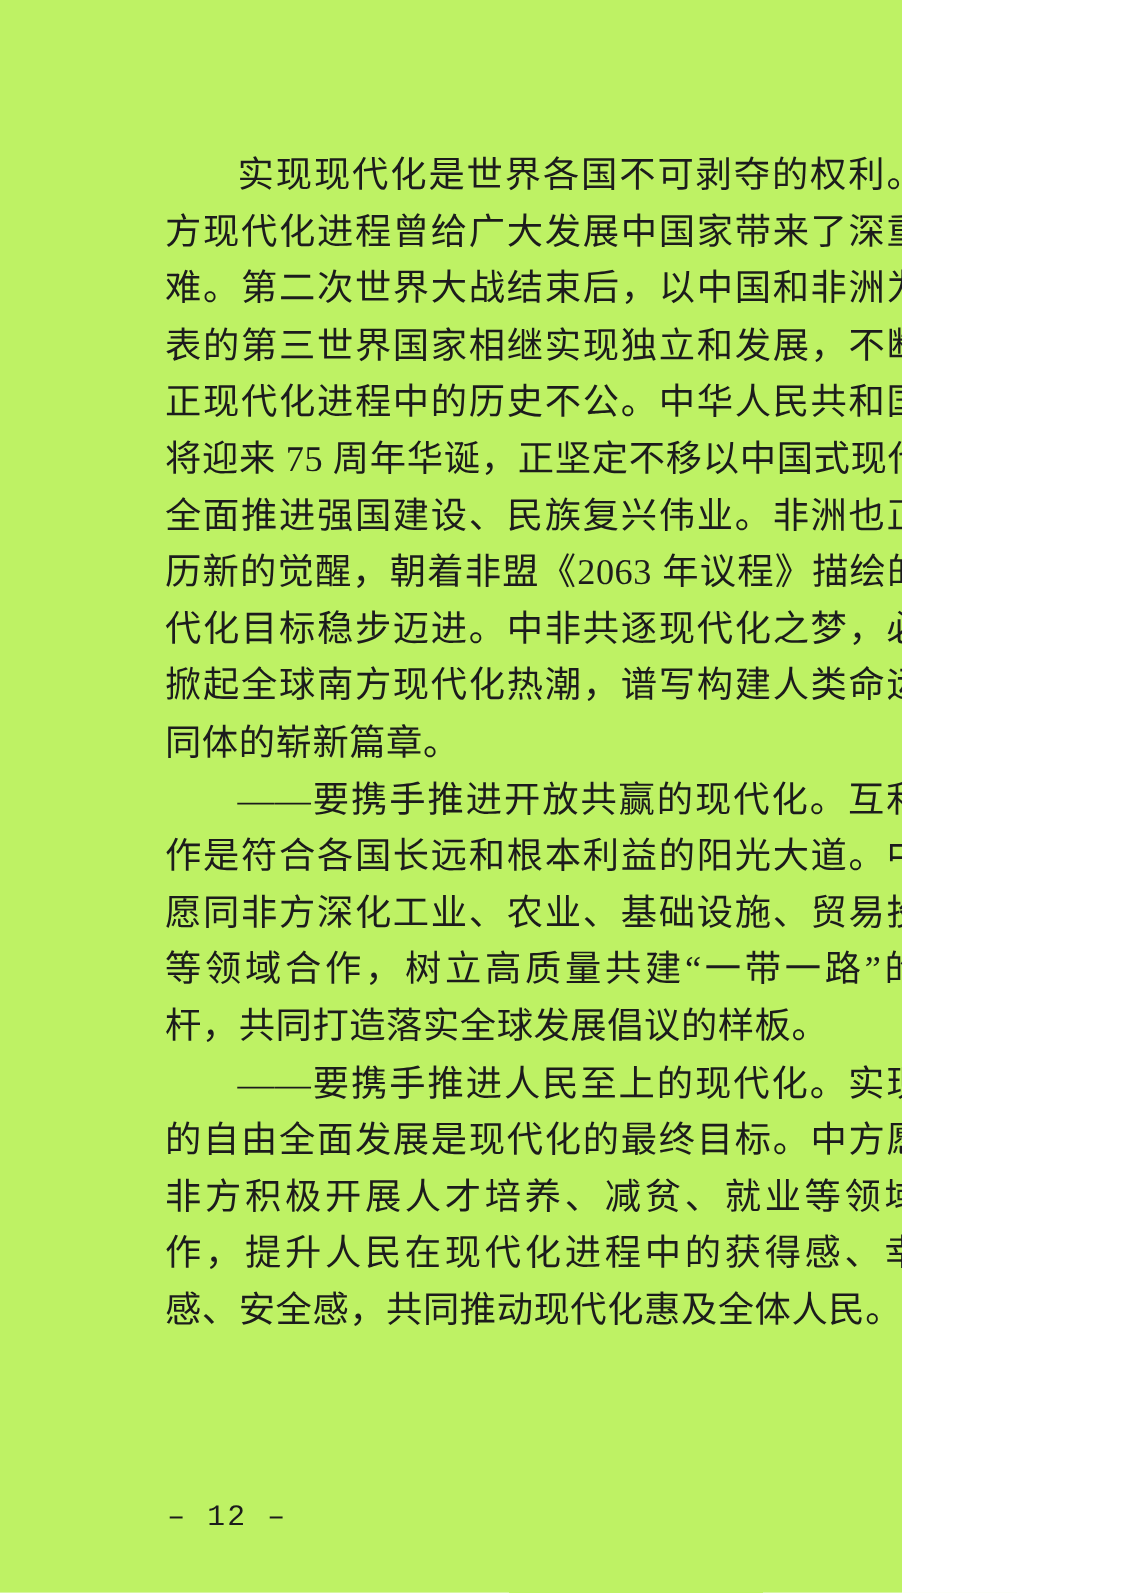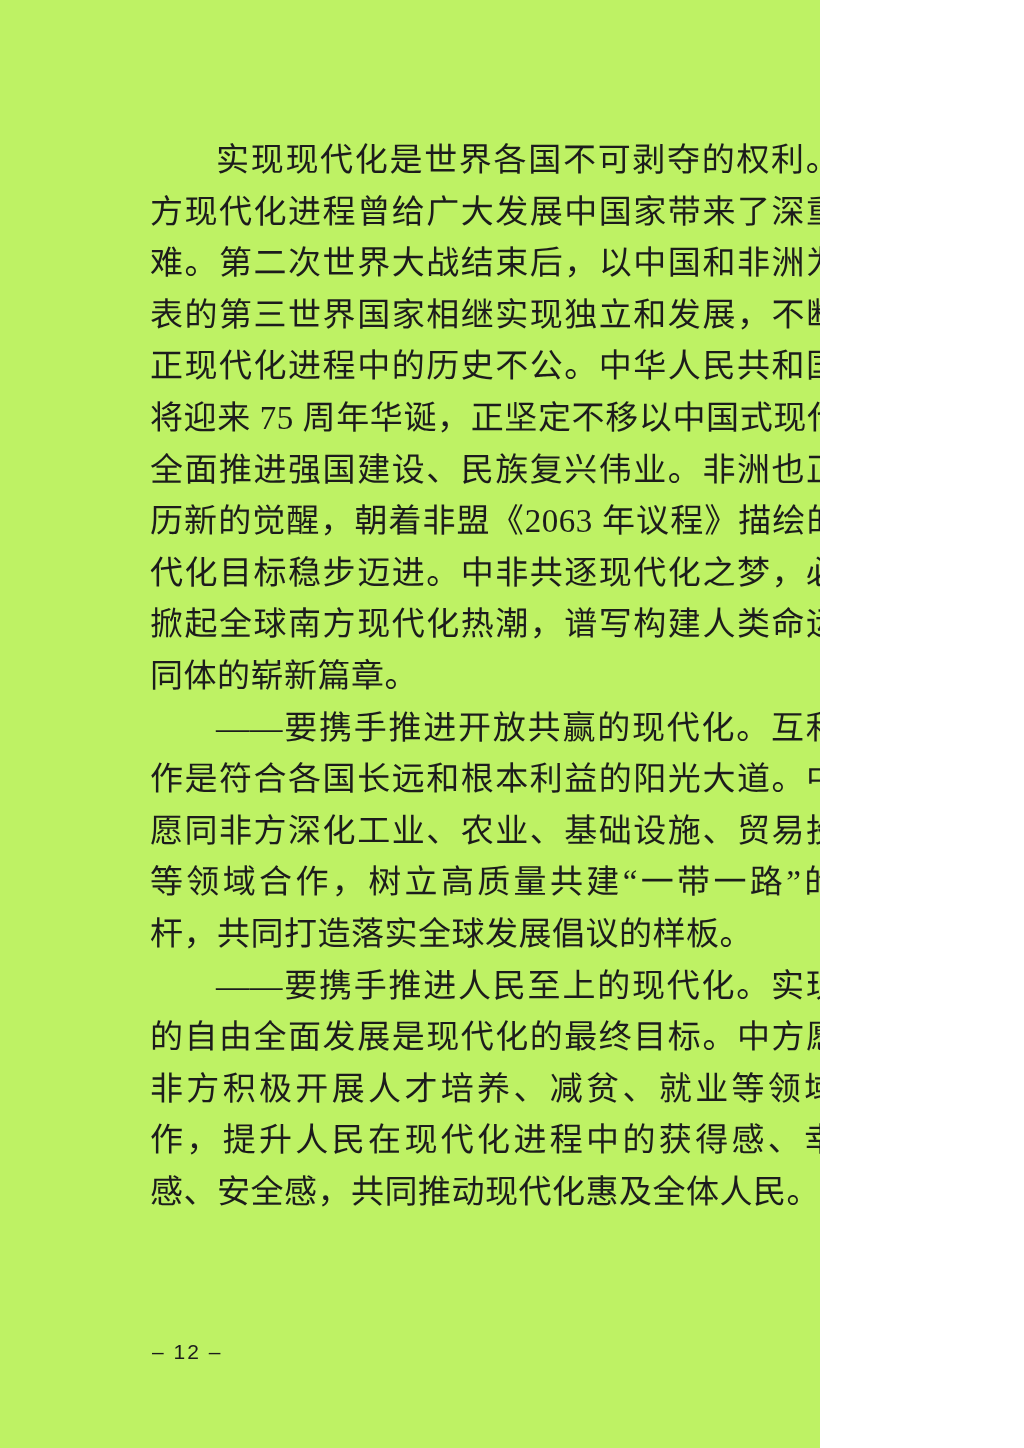--- a/index.html
+++ b/index.html
@@ -27,26 +27,26 @@
     letter-spacing: 0.5px;
   }
   .body-text p {
     margin: 0;
     padding: 0;
     text-indent: 2em;
   }
   .page-footer {
     position: absolute;
     left: 152px;
-    top: 1338px;
-    font-size: 21px;
+    top: 1366px;
+    font-size: 27px;
     line-height: 28px;
     letter-spacing: 2px;
     color: #1c1c1c;
-    font-family: Liberation Sans, sans-serif;
+    font-family: Liberation Mono, monospace;
   }
 </style>
 </head>
 <body>
 
 <div class="page">
   <div class="body-text">
     <p>实现现代化是世界各国不可剥夺的权利。西方现代化进程曾给广大发展中国家带来了深重苦难。第二次世界大战结束后，以中国和非洲为代表的第三世界国家相继实现独立和发展，不断纠正现代化进程中的历史不公。中华人民共和国即将迎来 75 周年华诞，正坚定不移以中国式现代化全面推进强国建设、民族复兴伟业。非洲也正经历新的觉醒，朝着非盟《2063 年议程》描绘的现代化目标稳步迈进。中非共逐现代化之梦，必将掀起全球南方现代化热潮，谱写构建人类命运共同体的崭新篇章。</p>
     <p>——要携手推进开放共赢的现代化。互利合作是符合各国长远和根本利益的阳光大道。中方愿同非方深化工业、农业、基础设施、贸易投资等领域合作，树立高质量共建“一带一路”的标杆，共同打造落实全球发展倡议的样板。</p>
     <p>——要携手推进人民至上的现代化。实现人的自由全面发展是现代化的最终目标。中方愿同非方积极开展人才培养、减贫、就业等领域合作，提升人民在现代化进程中的获得感、幸福感、安全感，共同推动现代化惠及全体人民。</p>

